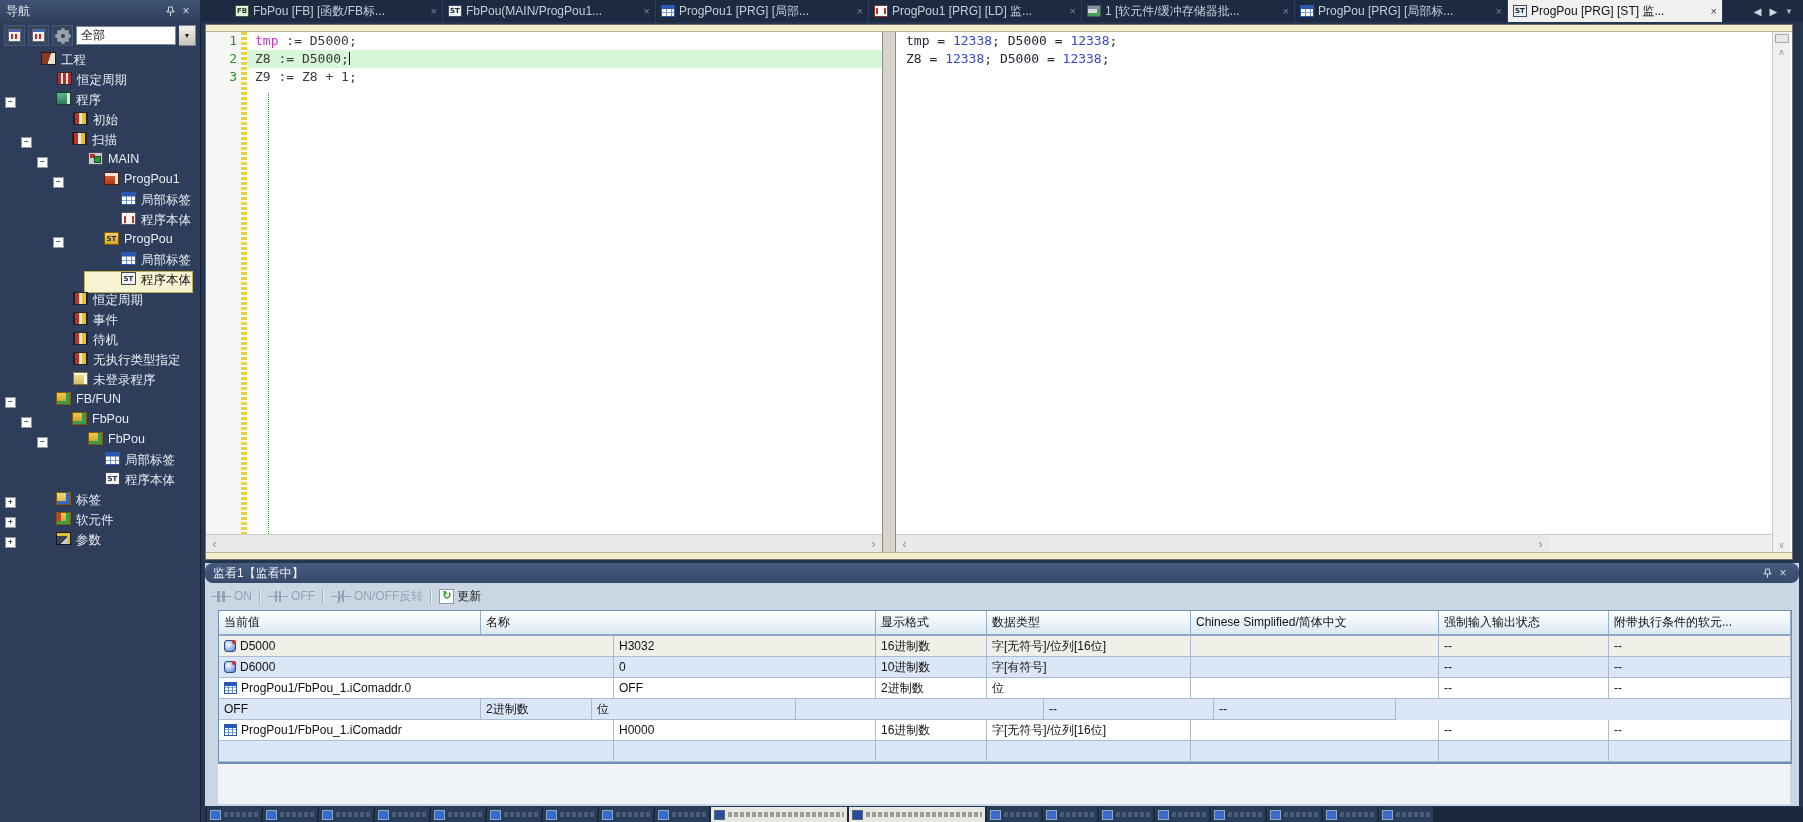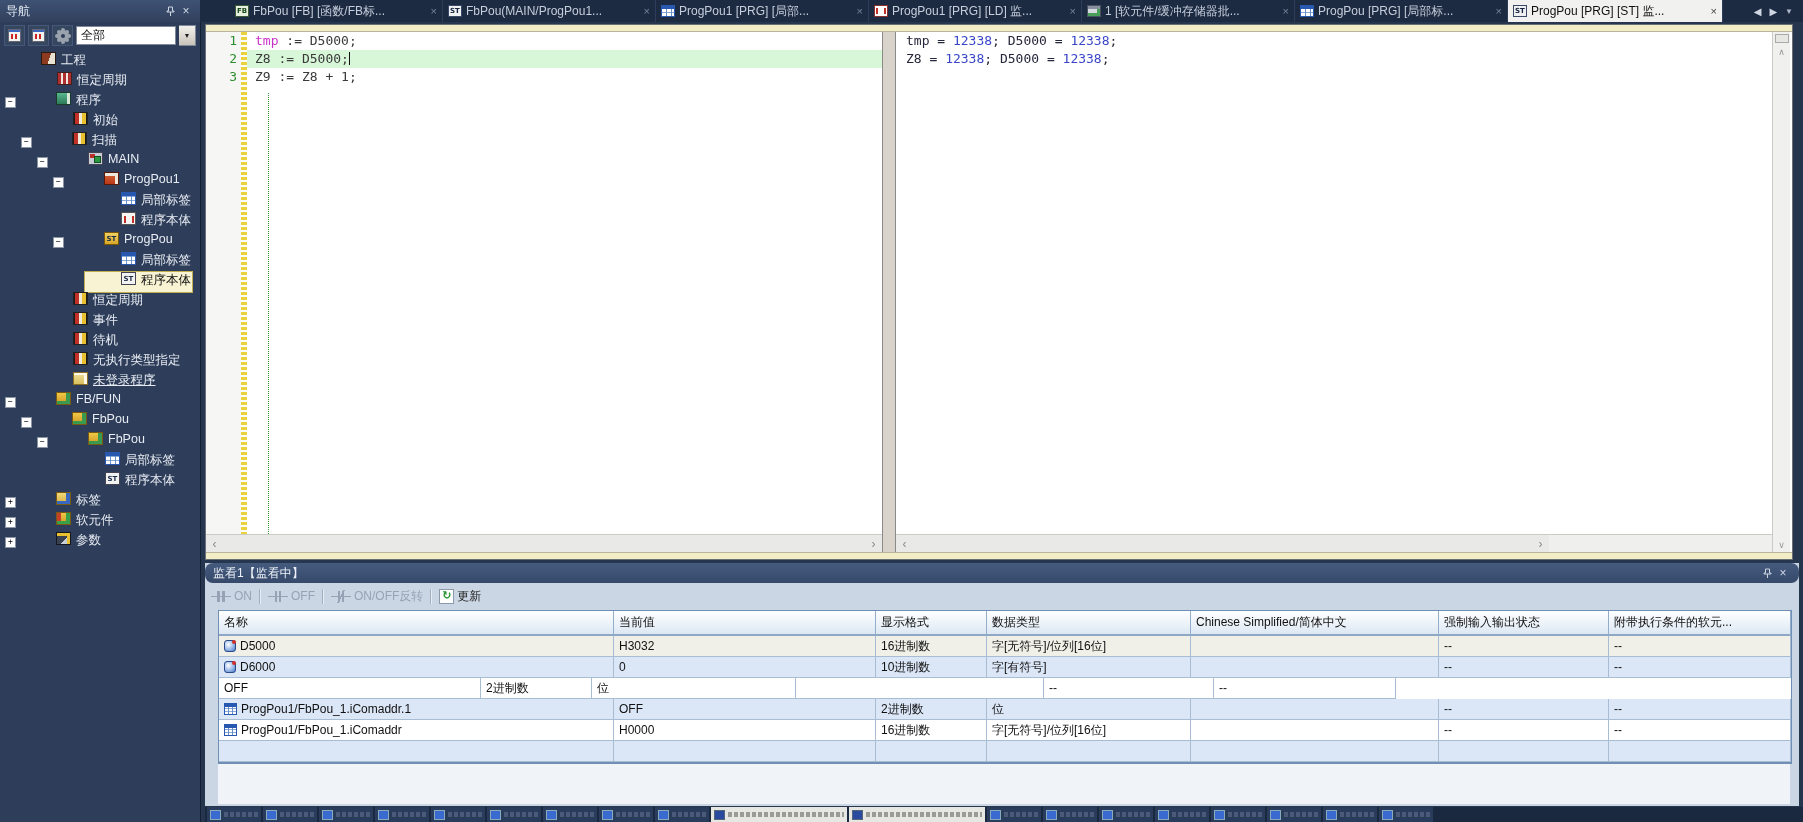--- a/index.html
+++ b/index.html
@@ -287,21 +287,21 @@
             <span class="tlabel">待机</span>
           </span>
         </div>
         <div class="titem">
           <span class="tcontent" style="left: 37px;">
             <span class="ticon exec-type-icon"></span>
             <span class="tlabel">无执行类型指定</span>
           </span>
         </div>
         <div class="titem">
-          <span class="tcontent" style="left: 37px; text-decoration: underline;">
+          <span class="tcontent" style="left: 37px;">
             <span class="ticon unregistered-program-icon"></span>
             <span class="tlabel">未登录程序</span>
           </span>
         </div>
         <div class="titem">
           <span class="tbox" style="left: 5px;">−</span>
           <span class="tcontent" style="left: 20px;">
             <span class="ticon fbfun-folder-icon"></span>
             <span class="tlabel">FB/FUN</span>
           </span>
@@ -486,25 +486,25 @@
         </div>
         <span class="wsep"></span>
         <div class="wbtn">
           <span class="refresh-icon"></span>
           <span>更新</span>
         </div>
       </div>
     <div class="w-bodybg"></div>
     <div class="w-table" id="watch-table">
         <div class="thead">
+          <div class="th" style="width: 262px;">
+            <span>当前值</span>
+          </div>
           <div class="th" style="width: 395px;">
             <span>名称</span>
-          </div>
-          <div class="th" style="width: 262px;">
-            <span>当前值</span>
           </div>
           <div class="th" style="width: 111px;">
             <span>显示格式</span>
           </div>
           <div class="th" style="width: 204px;">
             <span>数据类型</span>
           </div>
           <div class="th" style="width: 248px;">
             <span>Chinese Simplified/简体中文</span>
           </div>
@@ -557,44 +557,44 @@
             <span></span>
           </div>
           <div class="td" style="width: 170px;">
             <span>--</span>
           </div>
           <div class="td" style="width: 182px;">
             <span>--</span>
           </div>
         </div>
         <div class="trow rwb">
+          <div class="td" style="width: 395px;">
+            <span class="row-label-icon"></span>
+            <span>ProgPou1/FbPou_1.iComaddr.0</span>
+          </div>
           <div class="td" style="width: 262px;">
             <span>OFF</span>
           </div>
           <div class="td" style="width: 111px;">
             <span>2进制数</span>
           </div>
           <div class="td" style="width: 204px;">
             <span>位</span>
           </div>
           <div class="td" style="width: 248px;">
             <span></span>
           </div>
           <div class="td" style="width: 170px;">
             <span>--</span>
           </div>
           <div class="td" style="width: 182px;">
             <span>--</span>
           </div>
         </div>
         <div class="trow rwa">
-          <div class="td" style="width: 395px;">
-            <span class="row-label-icon"></span>
-            <span>ProgPou1/FbPou_1.iComaddr.1</span>
-          </div>
           <div class="td" style="width: 262px;">
             <span>OFF</span>
           </div>
           <div class="td" style="width: 111px;">
             <span>2进制数</span>
           </div>
           <div class="td" style="width: 204px;">
             <span>位</span>
           </div>
           <div class="td" style="width: 248px;">

